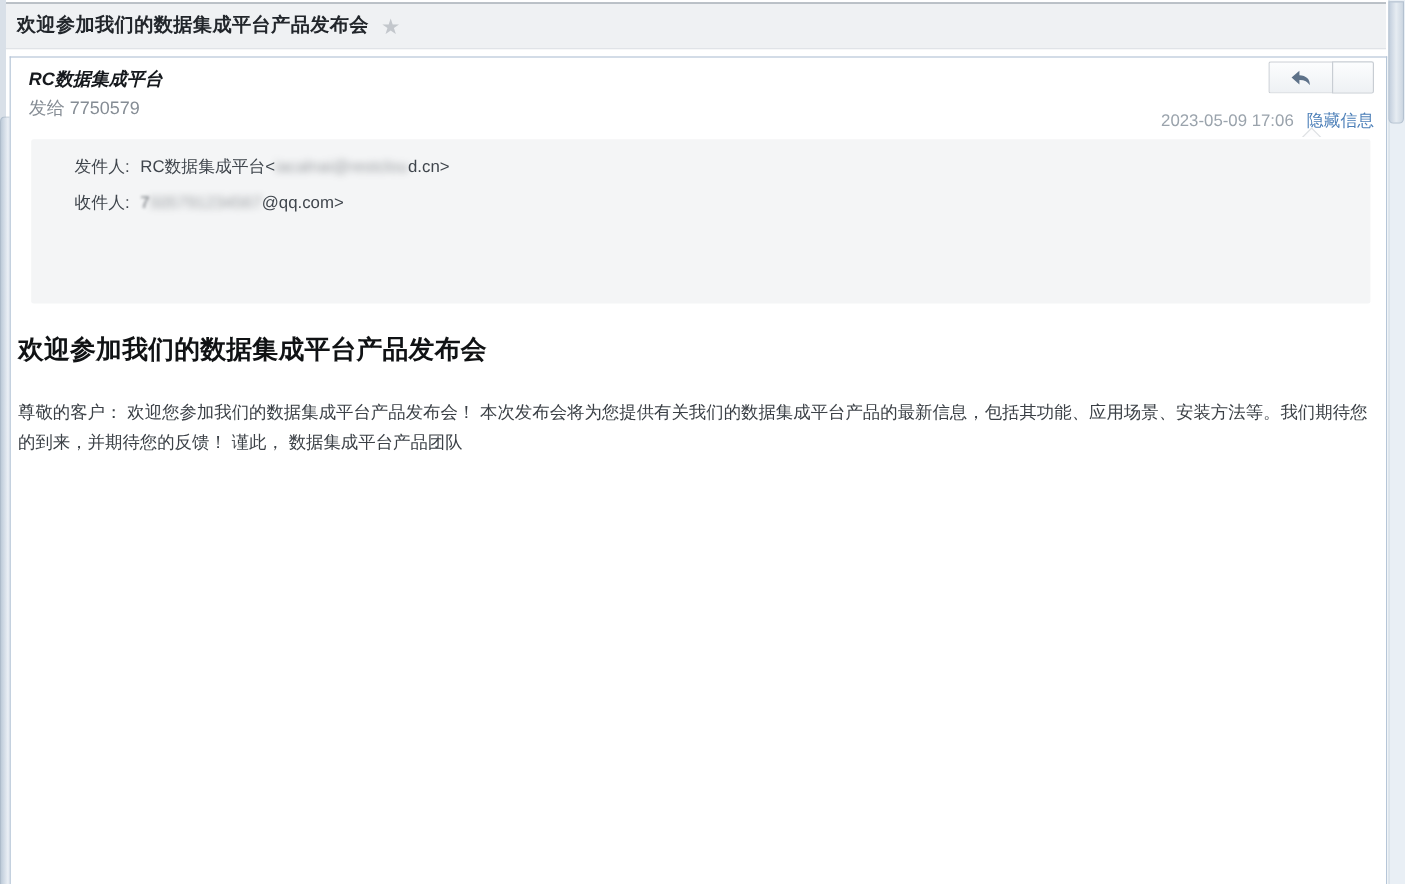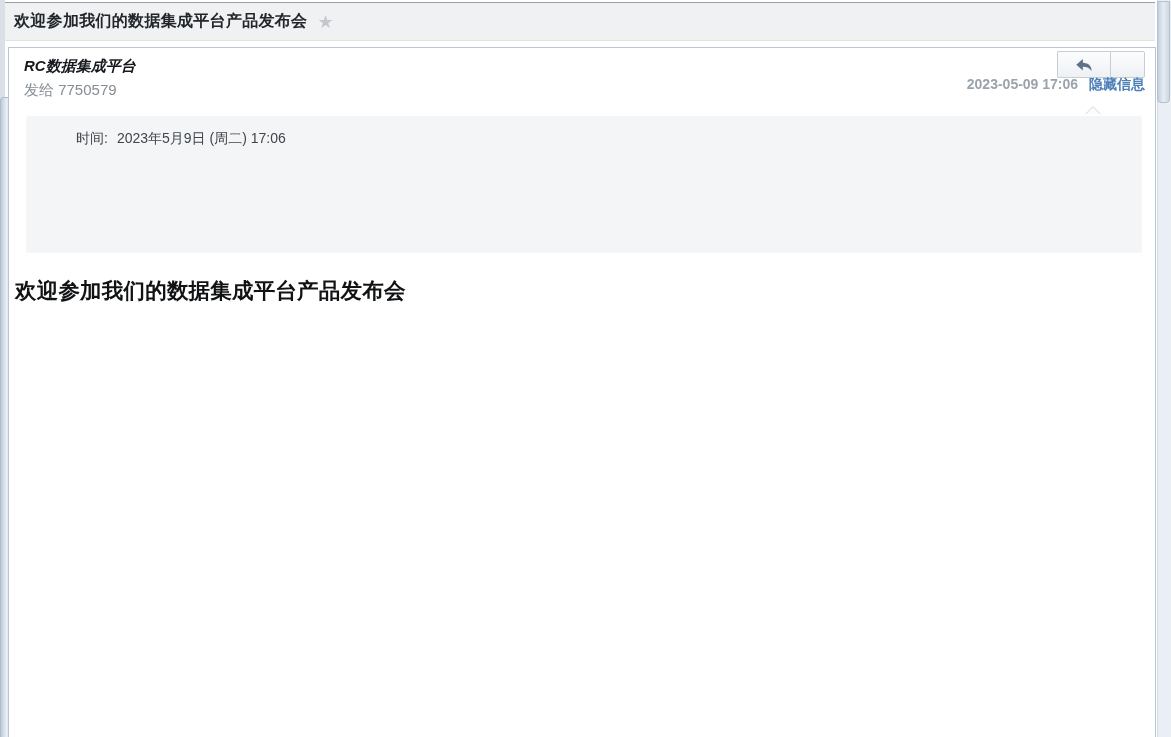--- a/index.html
+++ b/index.html
@@ -42,21 +42,21 @@
   .actions{position:absolute;top:3px;right:10px;display:flex;}
   .btn{
     height:25px;border:1px solid #c8cdd3;
     background:linear-gradient(#fcfdfe,#eef1f4);
     display:flex;align-items:center;justify-content:center;cursor:pointer;
   }
   .btn-reply{width:52px;border-radius:2px 0 0 2px;border-right:none;}
   .btn-more{width:33px;border-radius:0 2px 2px 0;}
   .caret-down{width:0;height:0;border-left:7px solid transparent;border-right:7px solid transparent;border-top:9px solid #7282997;border-top-color:#748499;}
   
-  .meta-line{position:absolute;top:28px;right:10px;font-size:14px;white-space:nowrap;font-weight:bold;}
+  .meta-line{position:absolute;top:44px;right:10px;font-size:14px;white-space:nowrap;}
   .meta-date{color:#9aa3ac;}
   .meta-link{color:#4c7fb8;margin-left:7px;cursor:pointer;}
   
   .details-box{
     position:absolute;left:17px;right:13px;top:68px;height:130px;
     background:#f4f5f6;border-radius:2px;
     padding:7px 0 0 18px;font-size:14px;color:#3f454c;
   }
   .caret-up{
     position:absolute;top:-7px;right:42px;width:12px;height:12px;
@@ -104,26 +104,31 @@
   </div>
 
   <div class="meta-line">
     <span class="meta-date">2023-05-09 17:06</span>
     <span class="meta-link">隐藏信息</span>
   </div>
 
   <div class="details-box">
     <div class="caret-up"></div>
 
-
+    <div class="row">
+      <span class="lbl">发件人:</span>
+      <span><span>RC数据集成平台&lt;</span><span class="blur">iacalnai@restclou</span><span>d.cn&gt;</span></span>
+    </div>
 
     <div class="row">
-      <span class="lbl">时间:</span>
-      <span>2023年5月9日 (周二) 17:06</span>
+      <span class="lbl">收件人:</span>
+      <span><span class="semiblur">7</span><span class="blur">505791234567</span><span>@qq.com&gt;</span></span>
     </div>
+
 
   </div>
 
   <div class="mail-body">
     <h1>欢迎参加我们的数据集成平台产品发布会</h1>
+    <p>尊敬的客户：  欢迎您参加我们的数据集成平台产品发布会！ 本次发布会将为您提供有关我们的数据集成平台产品的最新信息，包括其功能、应用场景、安装方法等。我们期待您的到来，并期待您的反馈！ 谨此， 数据集成平台产品团队</p>
   </div>
 
 </div>
 
 </body></html>

